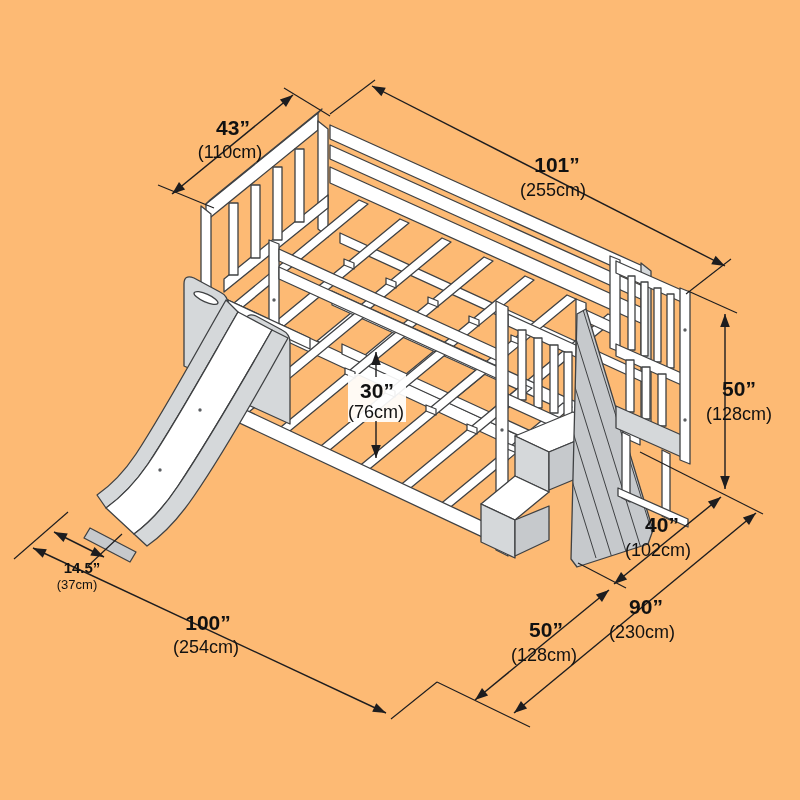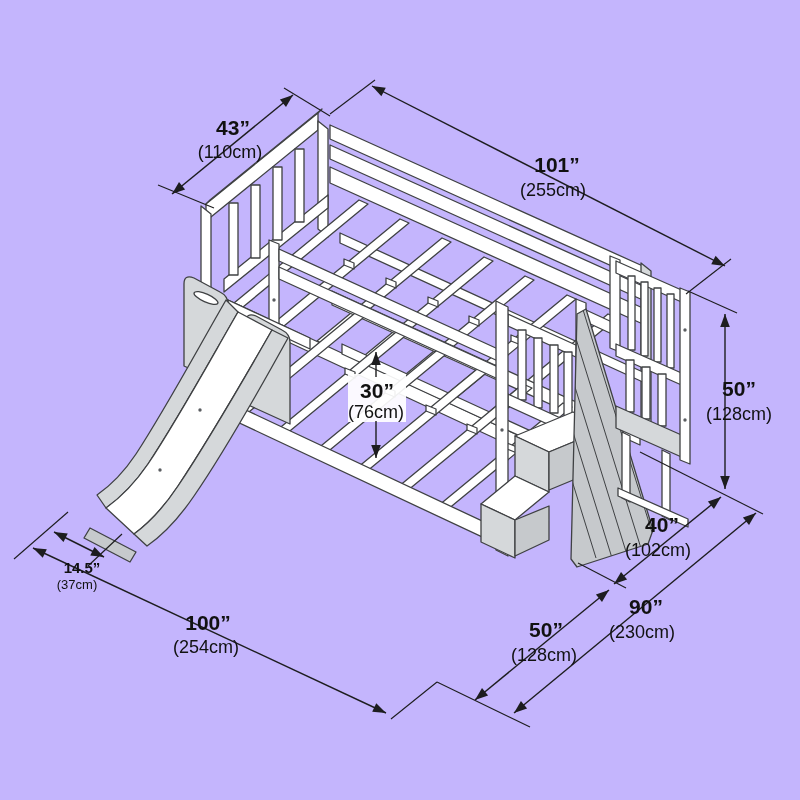--- a/index.html
+++ b/index.html
@@ -1,16 +1,16 @@
 <!DOCTYPE html>
 <html><head>
 <meta charset="utf-8">
 <style>
   html,body{margin:0;padding:0;background:#ffffff;}
-  .stage{position:relative;width:800px;height:800px;background:#c4b5fd;overflow:hidden;
+  .stage{position:relative;width:800px;height:800px;background:#fdba74;overflow:hidden;
          font-family:"Liberation Sans",sans-serif;}
   svg{display:block;}
   .wood{fill:#ffffff;stroke:#3f4143;stroke-width:1.3;stroke-linejoin:round;}
   .wood-sh{fill:#d5d8da;stroke:#3f4143;stroke-width:1.3;stroke-linejoin:round;}
   .wood-dk{fill:#c6c9cc;stroke:#3f4143;stroke-width:1.3;stroke-linejoin:round;}
   .thin{stroke:#3f4143;stroke-width:1;fill:none;}
   .dimline{stroke:#1d1d1f;stroke-width:1.4;fill:none;}
   .extline{stroke:#1d1d1f;stroke-width:1.1;fill:none;}
   .dim-in{font:700 21px "Liberation Sans",sans-serif;fill:#111;text-anchor:middle;}
   .dim-cm{font:400 18px "Liberation Sans",sans-serif;fill:#111;text-anchor:middle;}

